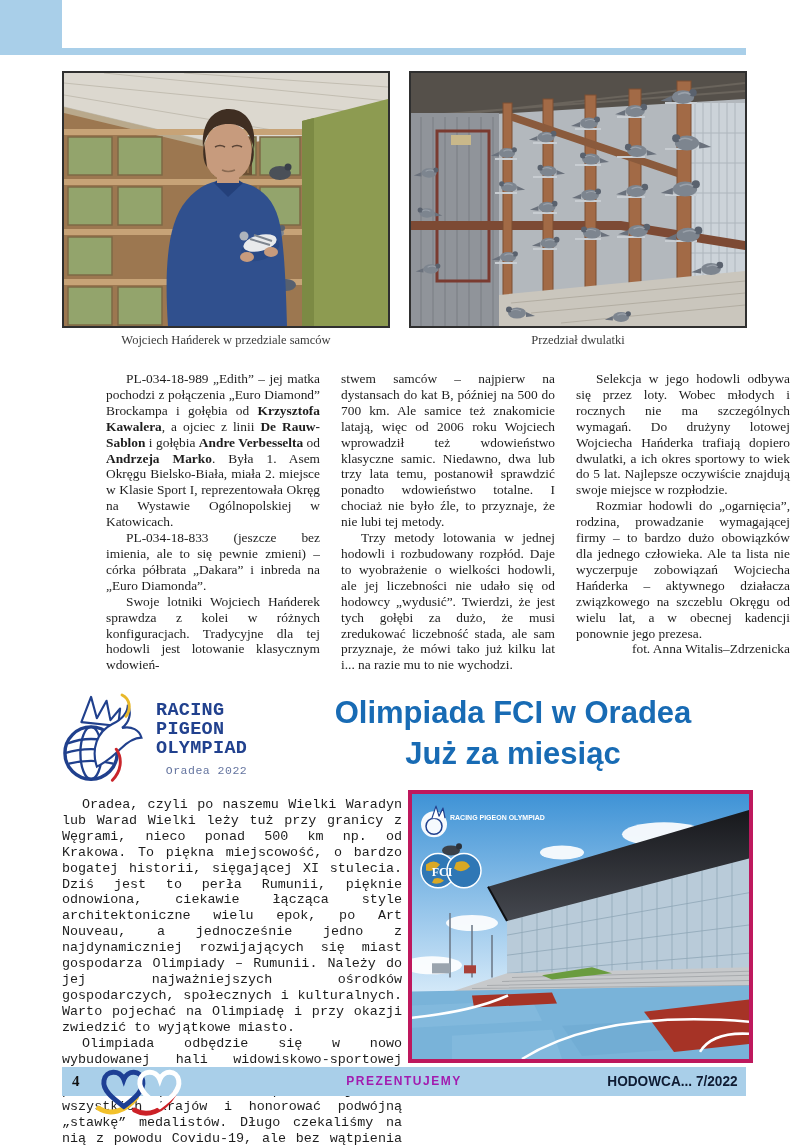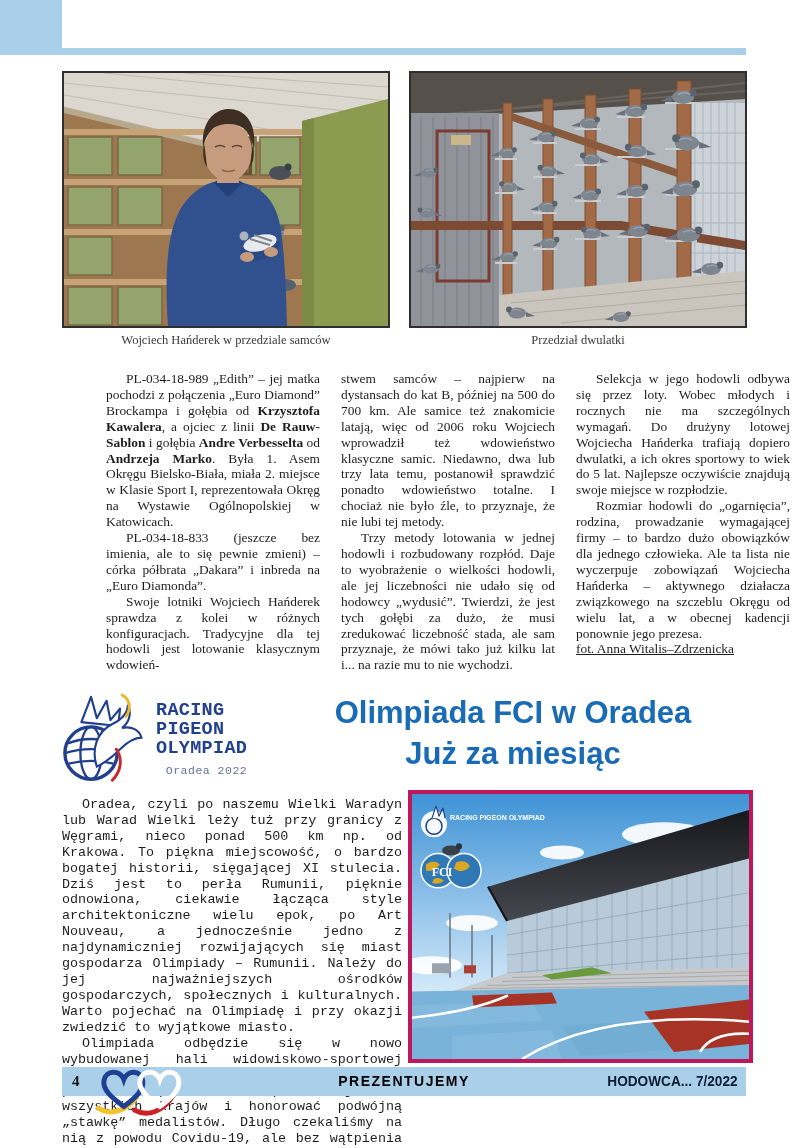--- a/index.html
+++ b/index.html
@@ -14,42 +14,42 @@
   #photo-left{left:62px;top:71px;width:324px;height:253px;}
   #photo-right{left:409px;top:71px;width:334px;height:253px;}
   .caption{position:absolute;text-align:center;font-size:12.5px;color:#3b3b3b;}
   #caption-left{left:62px;top:333px;width:328px;}
   #caption-right{left:409px;top:333px;width:338px;}
   
   #article{position:absolute;left:62px;top:371px;width:684px;display:flex;gap:21px;margin-left:44px;}
   .col{width:214px;}
   .para{margin:0;text-align:justify;font-size:13.4px;line-height:15.9px;}
   .para.indent{text-indent:20px;}
-  .para.right{text-align:left;text-decoration:underline;}
+  .para.right{text-align:right;}
   .para b{font-weight:bold;}
   .red-note{float:right;}
   
   #olympiad-logo{position:absolute;left:62px;top:686px;width:215px;height:108px;display:flex;align-items:center;}
   #olympiad-logo svg{width:92px;height:104px;flex:0 0 auto;}
   .logo-text{margin-left:2px;font-family:Liberation Mono, monospace;color:var(--logo-navy,#21418e);
              font-weight:bold;font-size:18.5px;line-height:19px;letter-spacing:.3px;}
   .logo-sub{font-weight:normal;font-size:11.5px;color:var(--subtitle-blue,#64749f);text-align:right;margin-top:3px;letter-spacing:.5px;}
   #heading{position:absolute;left:280px;top:692px;width:466px;text-align:center;
            font-family:"Liberation Sans",sans-serif;font-weight:bold;color:var(--heading-blue,#186bb4);
            font-size:31px;line-height:41px;}
   
   #bottom-text{position:absolute;left:62px;top:797px;width:340px;font-family:Liberation Mono, monospace;}
   #stadium{position:absolute;left:408px;top:790px;width:337px;height:265px;border:4px solid #be185d;overflow:hidden;}
   #stadium svg{display:block;width:100%;height:100%;}
   
   #footer-bar{position:absolute;left:62px;top:1067px;width:684px;height:29px;background:var(--accent-blue,#a9cfe9);}
   #page-number{position:absolute;left:10px;top:0;line-height:29px;font-weight:bold;font-size:15px;color:#111;}
   #footer-section{position:absolute;left:50%;top:0;transform:translateX(-50%);line-height:29px;
-                  font-family:"Liberation Sans",sans-serif;font-weight:bold;font-size:14px;
-                  letter-spacing:1.5px;color:#000000;}
+                  font-family:"Liberation Sans",sans-serif;font-weight:bold;font-size:12px;
+                  letter-spacing:1.5px;color:#a21caf;}
   #footer-issue{position:absolute;right:8px;top:0;line-height:29px;font-family:"Liberation Sans",sans-serif;
                 font-weight:bold;font-size:14.5px;color:var(--footer-navy,#0f1c33);
                 transform:scaleX(.94);transform-origin:right center;}
   #hearts{position:absolute;left:95px;top:1065px;width:108px;height:56px;}
 </style>
 </head>
 <body>
 
 <div id="page">
 

